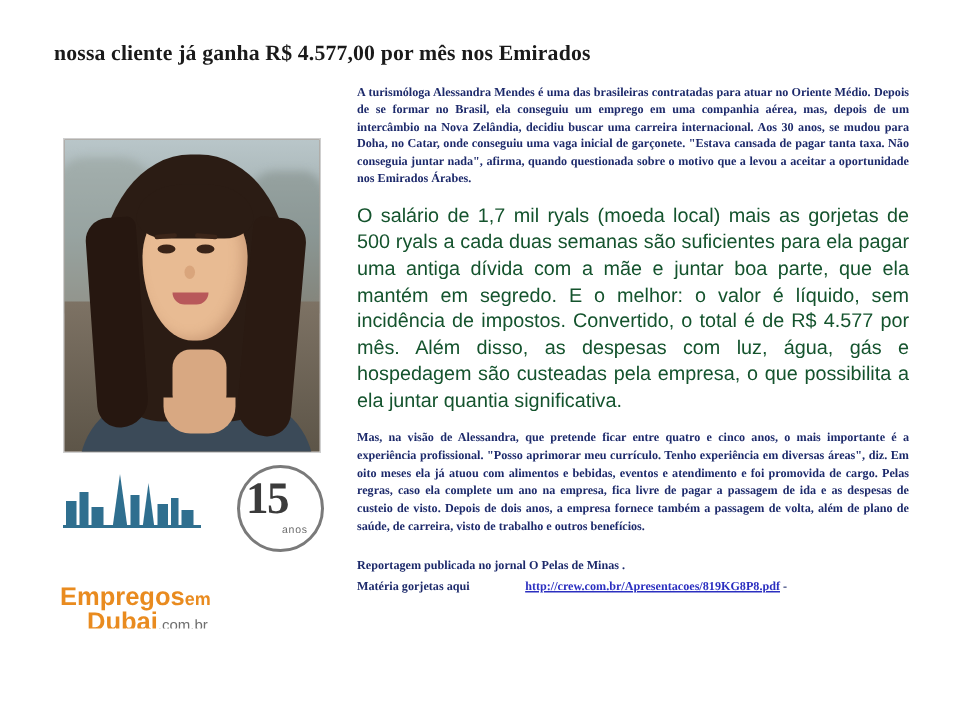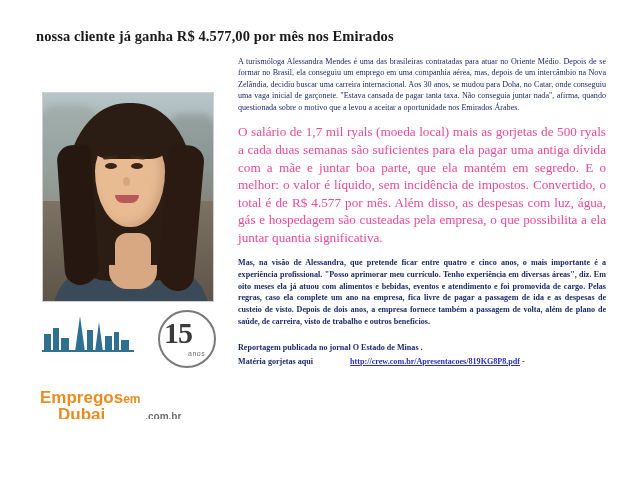--- a/index.html
+++ b/index.html
@@ -140,21 +140,21 @@
     position: absolute;
     left: 4px; top: 38px;
     width: 120px;
     font-family: "Liberation Sans", sans-serif;
     color: #e98b1f;
     line-height: 1.0;
   }
   .logo-text .l1 { font-size: 17px; font-weight: bold; margin-top: 39px; }
   .logo-text .l1 .sm { font-size: 12px; font-weight: bold; }
   .logo-text .l2 { font-size: 17px; font-weight: bold; margin-left:18px; }
-  .logo-text .l2 .dom { font-size: 10px; color:#6f6f6f; font-weight: bold; padding-left: 40px; }
+  .logo-text .l2 .dom { font-size: 10px; color:#6f6f6f; font-weight: normal; }
 
   .badge15 {
     position:absolute; left:122px; top:-2px; width:66px; height:62px;
   }
   .badge15 .circle {
     position:absolute; left:0; top:0; width:58px; height:58px;
     border: 2px solid #7a7a7a;
     border-radius: 50%;
   }
   .badge15 .num {
@@ -175,28 +175,28 @@
     left: 238px;
     top: 56px;
     width: 368px;
   }
   .p-small {
     font-family: "Liberation Serif", serif;
     font-size: 8.1px;
     line-height: 1.42;
     color: #1d2a6b;
     text-align: justify;
-    font-weight: normal;
+    font-weight: bold;
     margin: 0 0 10px 0;
   }
   .p-big {
-    font-family: Liberation Serif, serif;
+    font-family: Liberation Sans, sans-serif;
     font-size: 13.2px;
     line-height: 1.33;
-    color: #ec4899;
+    color: #14532d;
     text-align: justify;
     margin: 0 0 11px 0;
   }
   .p-mid {
     font-family: "Liberation Serif", serif;
     font-size: 8.1px;
     line-height: 1.45;
     color: #1d2a6b;
     text-align: justify;
     font-weight: bold;
@@ -273,19 +273,19 @@
       <div class="num">15</div>
       <div class="anos">anos</div>
     </div>
   </div>
 
   <div class="col-right">
     <p class="p-small">A turismóloga Alessandra Mendes é uma das brasileiras contratadas para atuar no Oriente Médio. Depois de se formar no Brasil, ela conseguiu um emprego em uma companhia aérea, mas, depois de um intercâmbio na Nova Zelândia, decidiu buscar uma carreira internacional. Aos 30 anos, se mudou para Doha, no Catar, onde conseguiu uma vaga inicial de garçonete. "Estava cansada de pagar tanta taxa. Não conseguia juntar nada", afirma, quando questionada sobre o motivo que a levou a aceitar a oportunidade nos Emirados Árabes.</p>
     <p class="p-big">O salário de 1,7 mil ryals (moeda local) mais as gorjetas de 500 ryals a cada duas semanas são suficientes para ela pagar uma antiga dívida com a mãe e juntar boa parte, que ela mantém em segredo. E o melhor: o valor é líquido, sem incidência de impostos. Convertido, o total é de R$ 4.577 por mês. Além disso, as despesas com luz, água, gás e hospedagem são custeadas pela empresa, o que possibilita a ela juntar quantia significativa.</p>
     <p class="p-mid">Mas, na visão de Alessandra, que pretende ficar entre quatro e cinco anos, o mais importante é a experiência profissional. "Posso aprimorar meu currículo. Tenho experiência em diversas áreas", diz. Em oito meses ela já atuou com alimentos e bebidas, eventos e atendimento e foi promovida de cargo. Pelas regras, caso ela complete um ano na empresa, fica livre de pagar a passagem de ida e as despesas de custeio de visto. Depois de dois anos, a empresa fornece também a passagem de volta, além de plano de saúde, de carreira, visto de trabalho e outros benefícios.</p>
 
-    <p class="p-src">Reportagem publicada no jornal O Estado de Minas .</p>
+    <p class="p-src">Reportagem publicada no jornal O Pelas de Minas .</p>
     <p class="p-src">
       <span>Matéria gorjetas aqui </span><a class="link" href="#">http://crew.com.br/Apresentacoes/819KG8P8.pdf</a><span> -</span>
     </p>
   </div>
 
 </div>
 
 </body></html>

